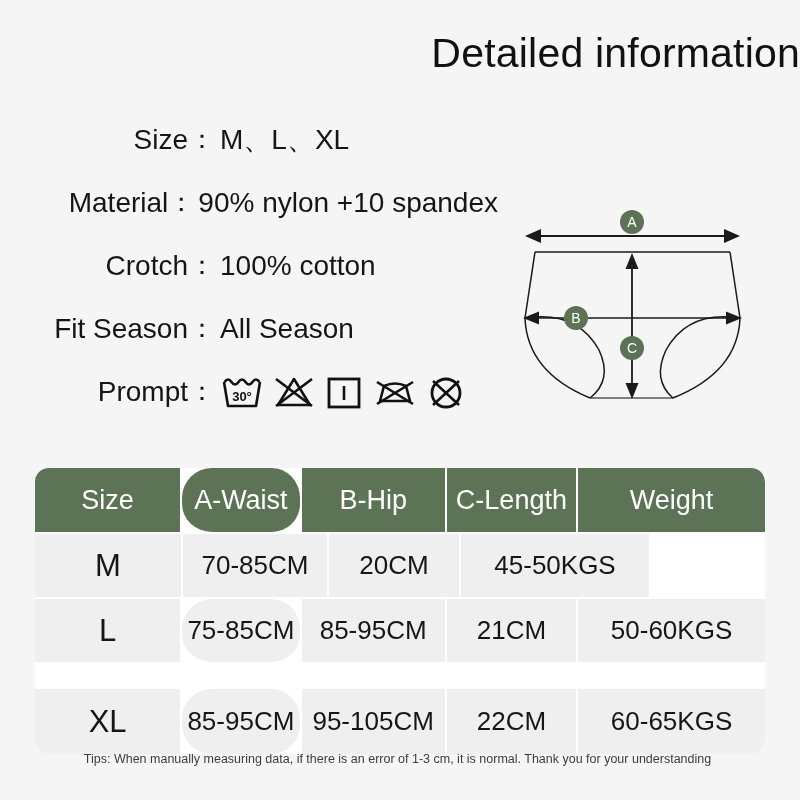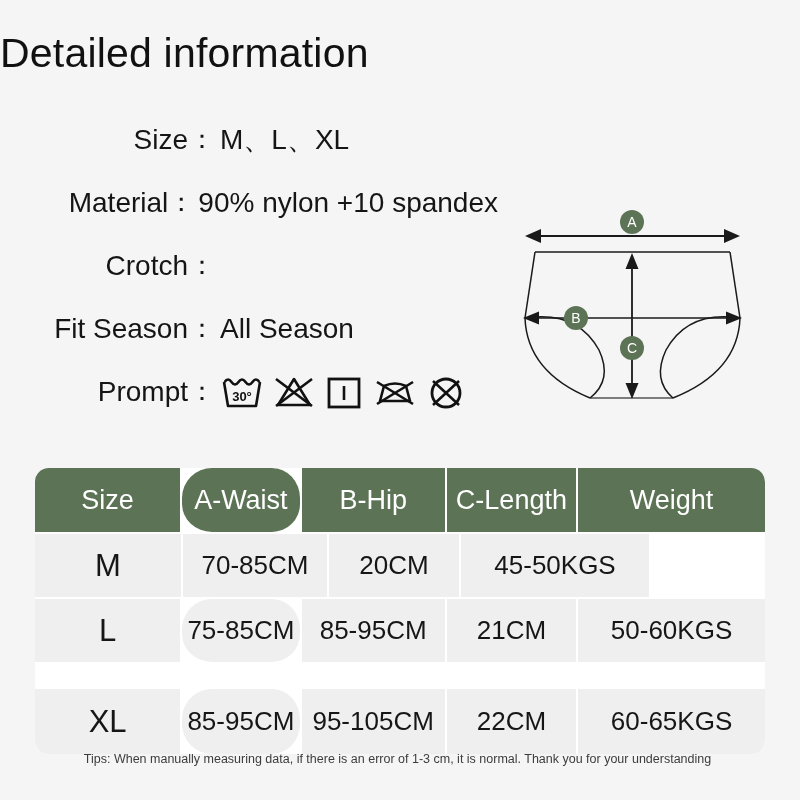--- a/index.html
+++ b/index.html
@@ -15,21 +15,21 @@
     overflow: hidden;
     position: relative;
   }
 
   
   .page-title {
     position: absolute;
     top: 30px;
     left: 0;
     width: 800px;
-    text-align: left;
+    text-align: right;
     font-size: 41px;
     font-weight: 400;
     letter-spacing: 0.2px;
     color: #111;
   }
 
   
   .spec-list {
     position: absolute;
     top: 108px;
@@ -161,20 +161,21 @@
 
   <div class="spec-row">
     <div class="spec-label">Material</div>
     <div class="spec-colon">：</div>
     <div class="spec-value">90% nylon +10 spandex</div>
   </div>
 
   <div class="spec-row">
     <div class="spec-label">Crotch</div>
     <div class="spec-colon">：</div>
+    <div class="spec-value">100% cotton</div>
   </div>
 
   <div class="spec-row">
     <div class="spec-label">Fit Season</div>
     <div class="spec-colon">：</div>
     <div class="spec-value">All Season</div>
   </div>
 
   <div class="spec-row">
     <div class="spec-label">Prompt</div>

